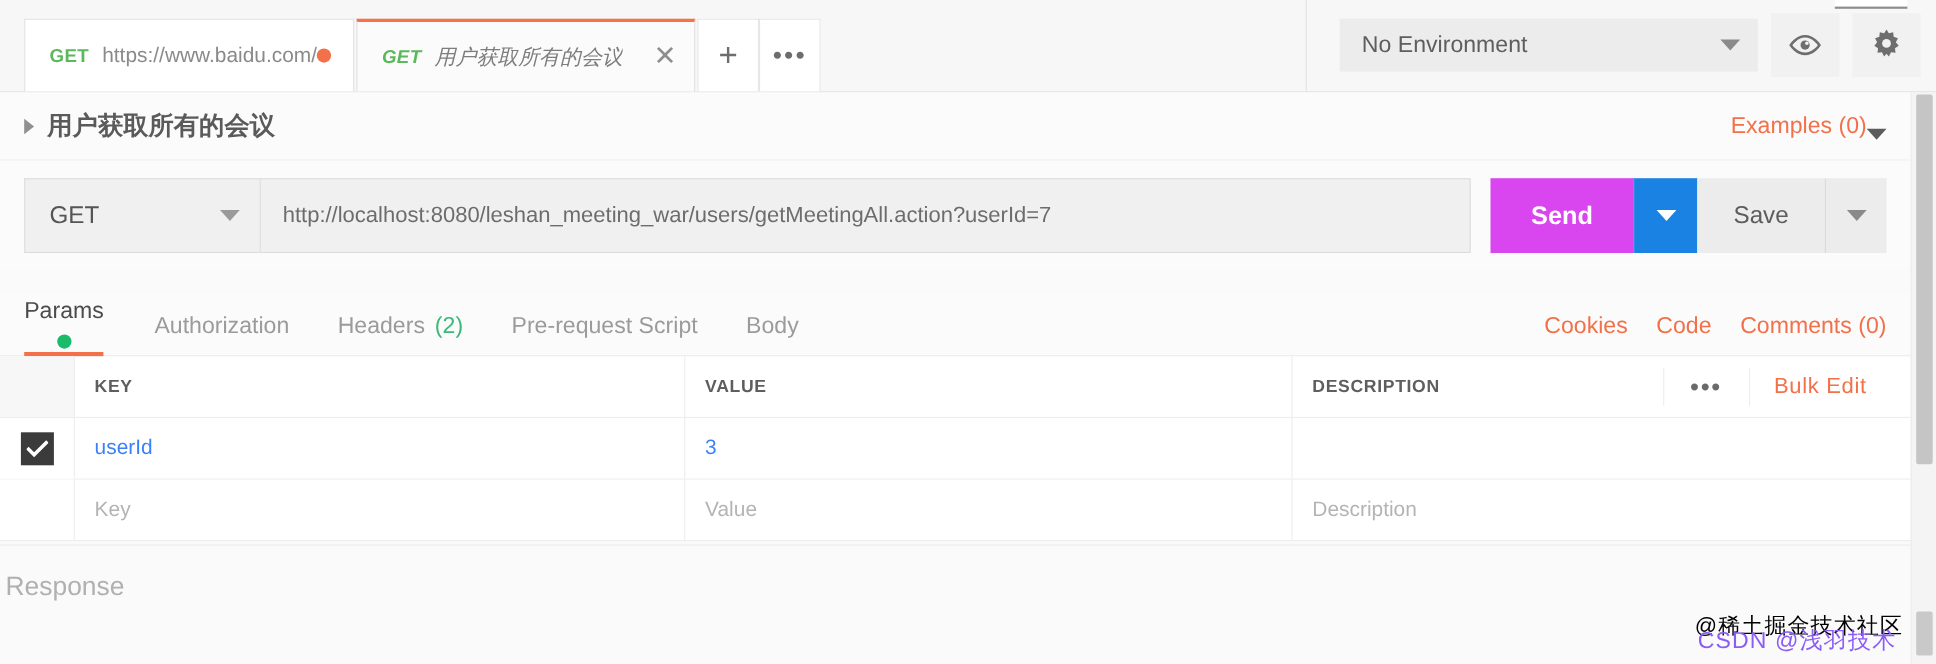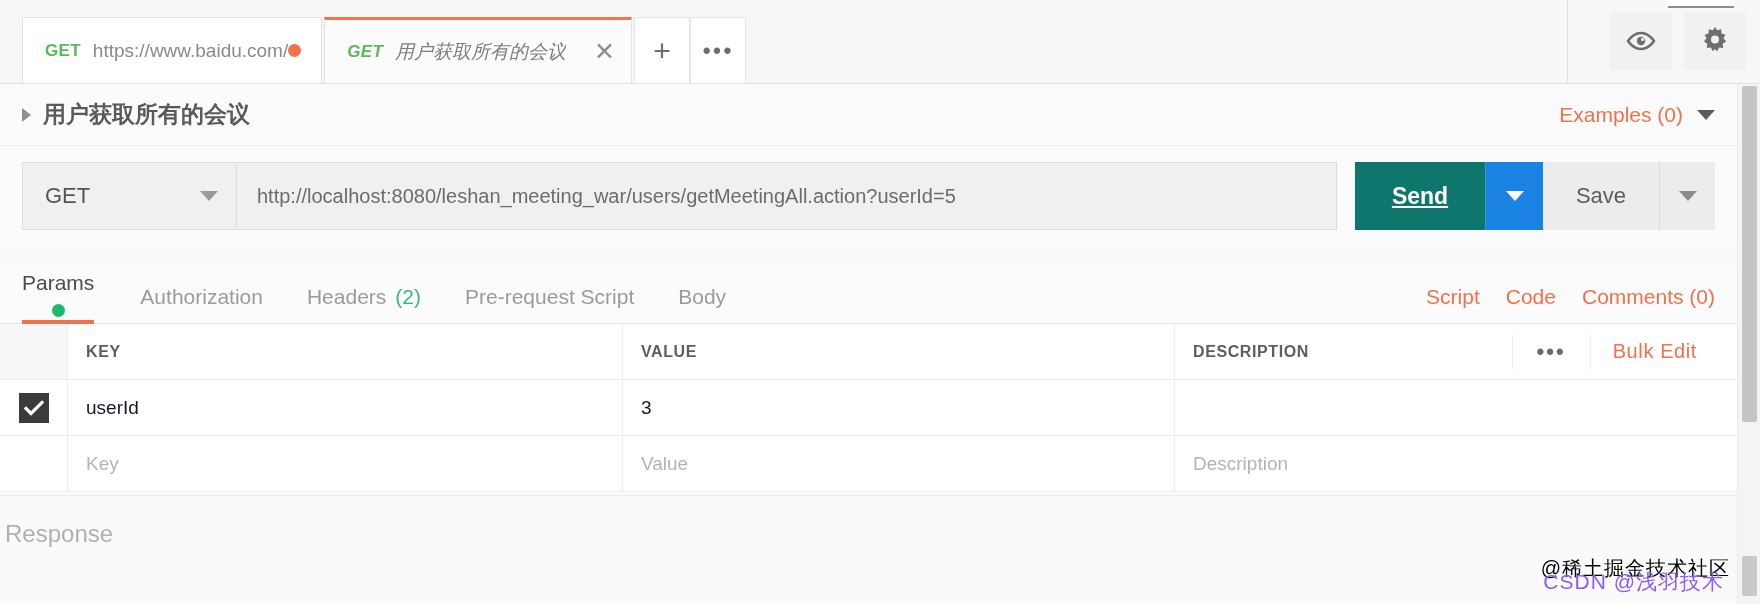--- a/index.html
+++ b/index.html
@@ -98,21 +98,21 @@
   }
   .tri-right {
     width: 0; height: 0;
     border-top: 7px solid transparent;
     border-bottom: 7px solid transparent;
     border-left: 9px solid #909090;
     margin-right: 12px;
   }
   .req-name { font-size: 23px; font-weight: bold; color: #5a5a5a; }
   .examples {
-    margin-left: auto; display: flex; align-items: center; gap: 14px;
+    margin-left: auto; display: flex; align-items: flex-end; 
     font-size: 21px; color: #f2714a;
   }
   .examples .caret { border-top-color: #5c5c5c; }
 
   
   .urlrow {
     position: absolute; top: 146px; left: 0; width: 1737px; height: 100px;
     background: #fbfbfb;
     display: flex; align-items: center; padding: 0 22px;
   }
@@ -129,25 +129,24 @@
     flex: 1; height: 68px;
     background: #f0f0f0;
     border: 1px solid #dcdcdc;
     display: flex; align-items: center; padding: 0 20px;
     font-size: 20px; color: #6c6c6c;
     white-space: nowrap; overflow: hidden;
   }
   .send-wrap { display: flex; margin-left: 18px; }
   .send-btn {
     height: 68px; min-width: 130px;
-    background: #0f766e; color: #fff;
+    background: #d946ef; color: #fff;
     font-size: 23px; font-weight: bold;
     display: flex; align-items: center; justify-content: center;
     padding: 0 26px;
-    text-decoration: underline;
   }
   .send-caret-btn {
     height: 68px; width: 58px; background: #1a82e2;
     display: flex; align-items: center; justify-content: center;
     border-left: 1px solid #3e95e8;
   }
   .send-caret-btn .caret { border-top-color: #ffffff; }
   .save-wrap { display: flex; margin-left: 0; }
   .save-btn {
     height: 68px; min-width: 116px; background: #ececec;
@@ -195,21 +194,21 @@
   .ptable {
     position: absolute; top: 324px; left: 0; width: 1737px;
     background: #ffffff;
   }
   .prow { display: flex; height: 56px; border-bottom: 1px solid #ededed; }
   .prow.header { height: 56px; }
   .pcell {
     display: flex; align-items: center;
     padding: 0 18px;
     border-right: 1px solid #ededed;
-    font-size: 19px; color: #0f172a;
+    font-size: 19px; color: #3b82f6;
     overflow: hidden; white-space: nowrap;
   }
   .pcell.check { width: 68px; justify-content: center; padding: 0;
                  border-right: 1px solid #ededed; background:#fff; }
   .pcell.key { width: 555px; }
   .pcell.value { width: 552px; }
   .pcell.desc { flex: 1; border-right: none; }
   .prow.header .pcell {
     font-size: 16px; font-weight: bold; color: #5e5e5e; letter-spacing: .6px;
   }
@@ -287,20 +286,24 @@
         <span class="tab-method">GET</span>
         <span class="tab-title">用户获取所有的会议</span>
         <span class="tab-close">✕</span>
       </div>
 
       <div class="tab-btn">+</div>
       <div class="tab-btn dots">•••</div>
     </div>
 
     <div class="tabbar-right">
+      <div class="env-select">
+        <span>No Environment</span>
+        <span class="caret"></span>
+      </div>
       <div class="icon-btn">
         <span>
           <svg width="30" height="20" viewBox="0 0 30 20">
             <path d="M15 2C7 2 2 10 2 10s5 8 13 8 13-8 13-8-5-8-13-8z" fill="none" stroke="#6e6e6e" stroke-width="2.4"></path>
             <circle cx="15" cy="10" r="4.2" fill="#6e6e6e"></circle>
             <circle cx="16.6" cy="8.4" r="1.6" fill="#f1f1f1"></circle>
           </svg>
         </span>
       </div>
       <div class="icon-btn">
@@ -324,21 +327,21 @@
       <span class="caret"></span>
     </div>
   </div>
 
   <div class="urlrow">
     <div class="method-select">
       <span>GET</span>
       <span class="caret"></span>
     </div>
     <div class="url-input">
-      <span>http://localhost:8080/leshan_meeting_war/users/getMeetingAll.action?userId=5</span>
+      <span>http://localhost:8080/leshan_meeting_war/users/getMeetingAll.action?userId=7</span>
     </div>
     <div class="send-wrap">
       <div class="send-btn">Send</div>
       <div class="send-caret-btn">
         <span class="caret"></span>
       </div>
     </div>
     <div class="save-wrap">
       <div class="save-btn">Save</div>
       <div class="save-caret-btn">
@@ -360,21 +363,21 @@
       <span class="count-green">(2)</span>
     </div>
     <div class="itab">
       <span>Pre-request Script</span>
     </div>
     <div class="itab">
       <span>Body</span>
     </div>
 
     <div class="innertabs-right">
-      <span>Script</span>
+      <span>Cookies</span>
       <span>Code</span>
       <span>Comments (0)</span>
     </div>
   </div>
 
   <div class="ptable">
 
     <div class="prow header">
       <div class="pcell check"></div>
       <div class="pcell key">KEY</div>

